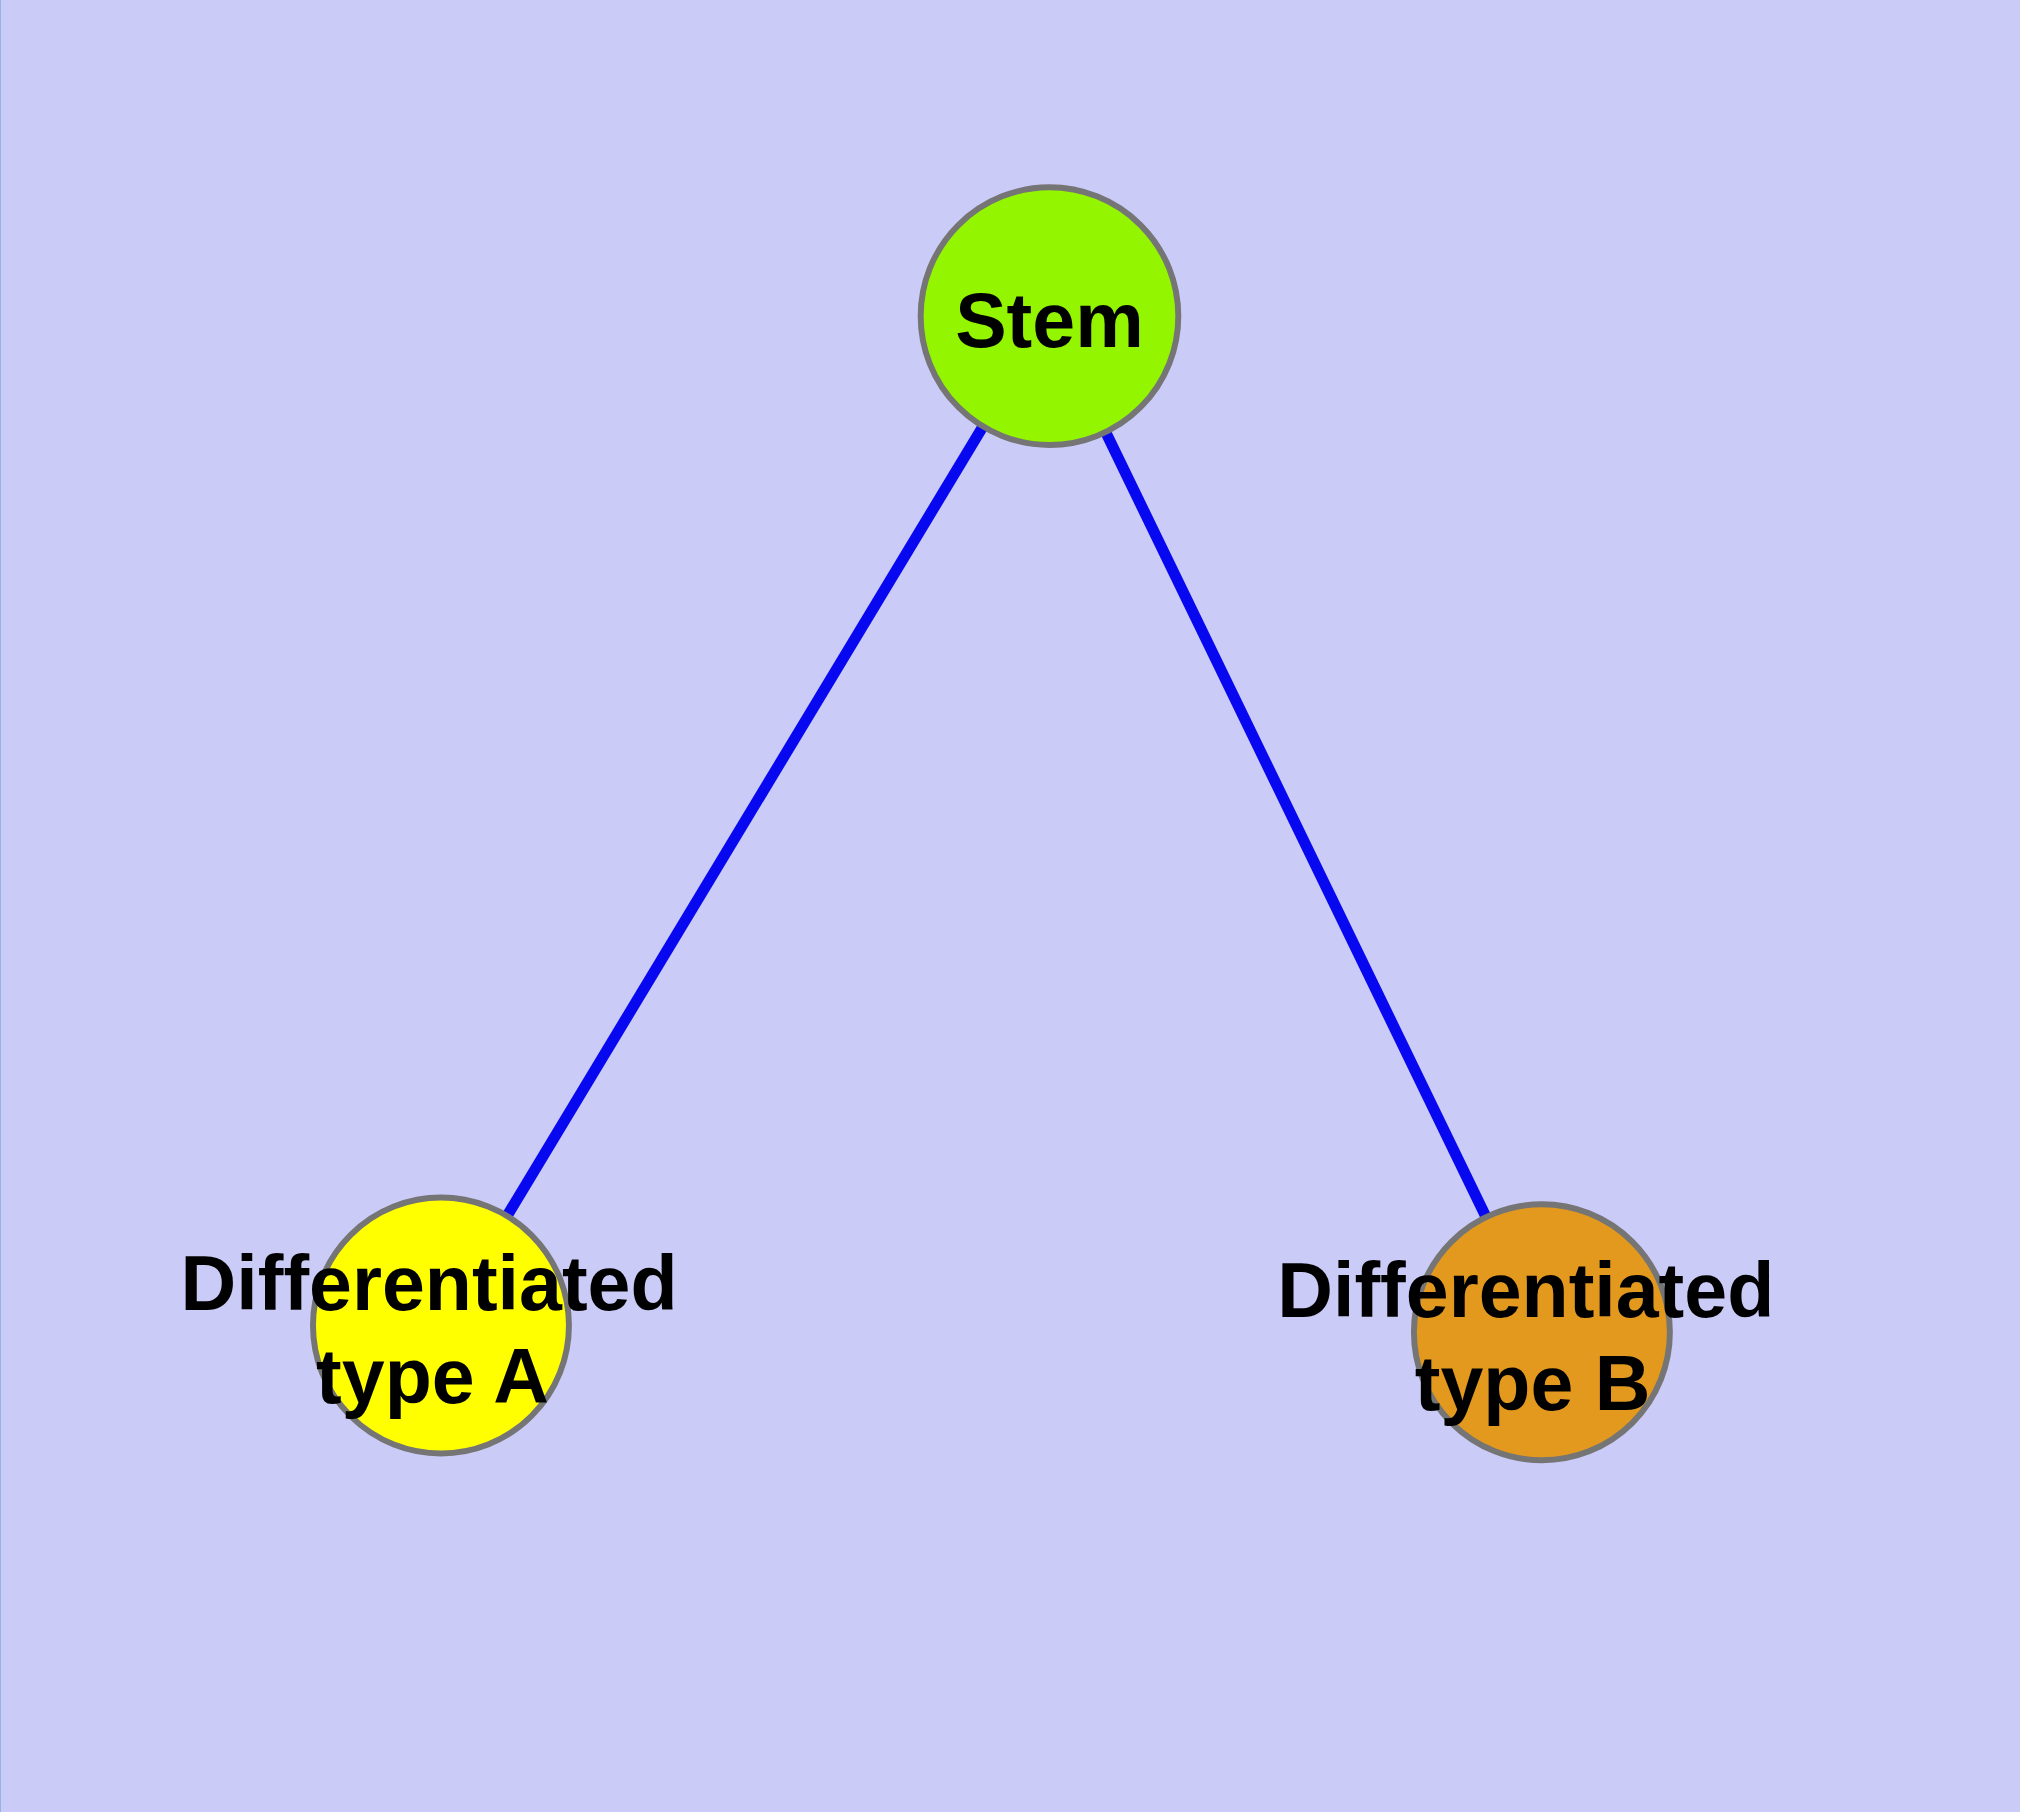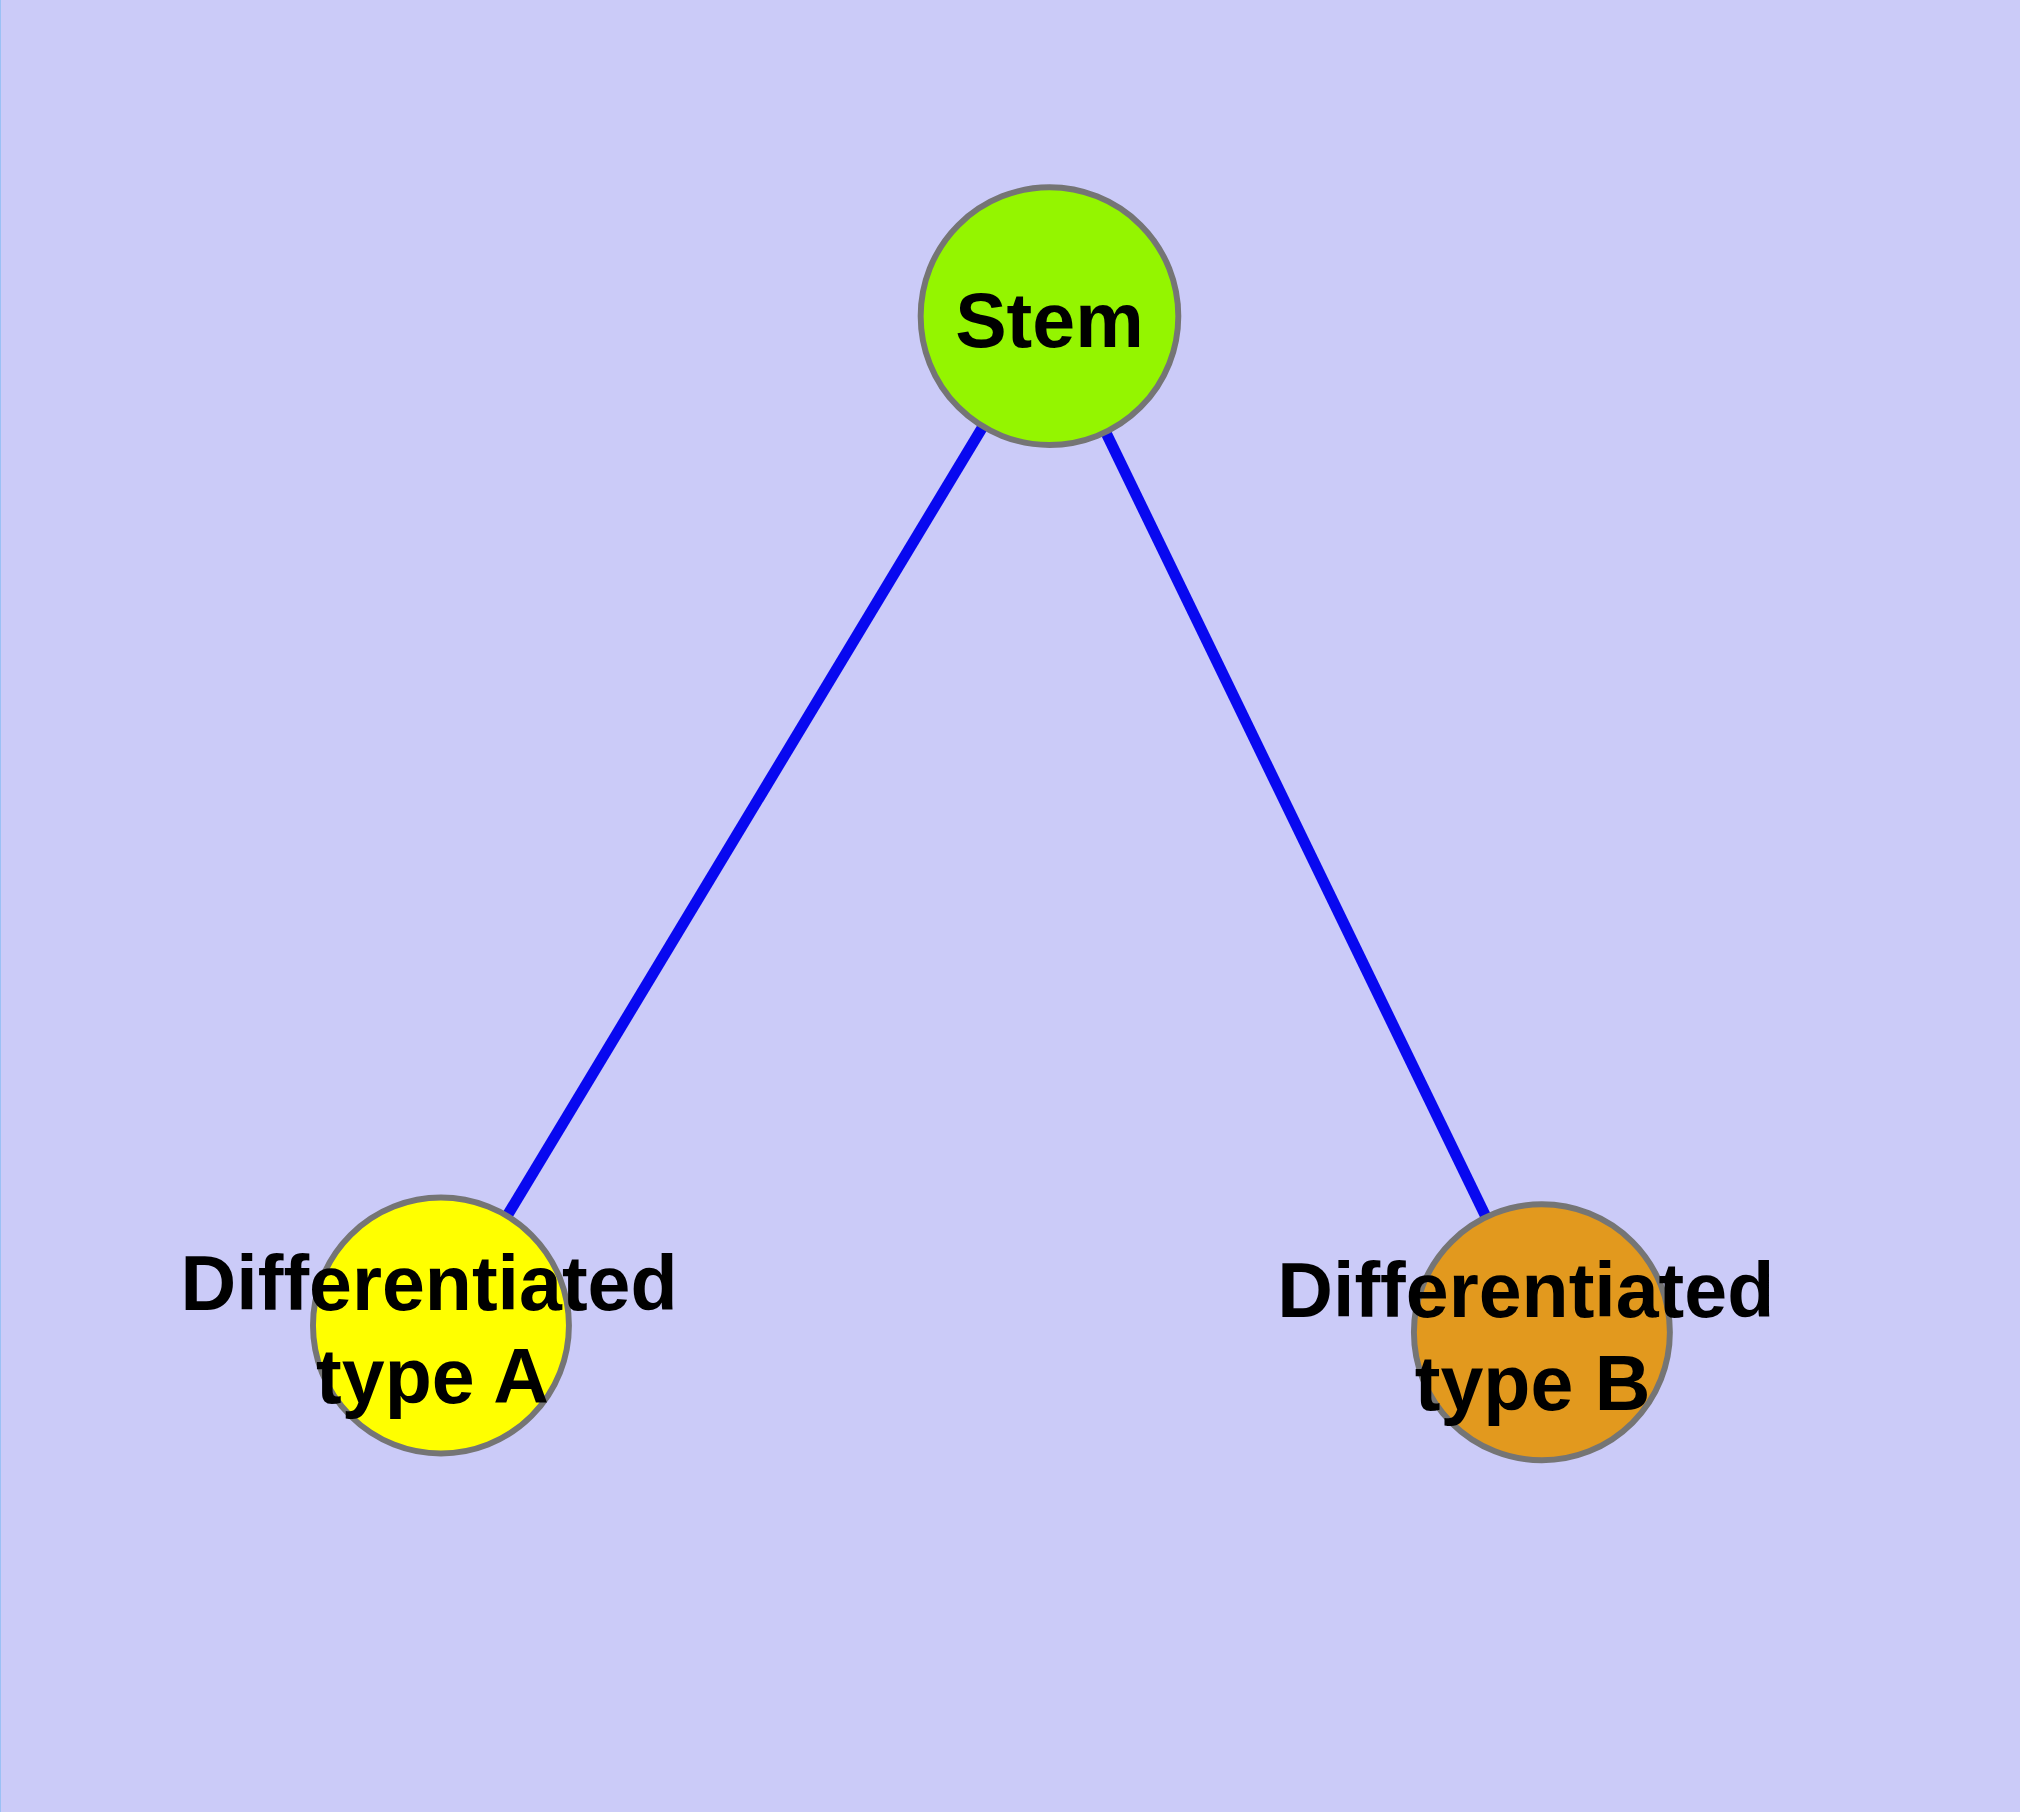--- a/index.html
+++ b/index.html
@@ -4,21 +4,21 @@
 <style>
   html, body {
     margin: 0;
     padding: 0;
   }
   .canvas {
     position: relative;
     width: 2021px;
     height: 1812px;
     overflow: hidden;
-    background: #0ea5e9;
+    background: #0369a1;
   }
   svg.diagram {
     display: block;
     width: 2021px;
     height: 1812px;
   }
   .edge {
     stroke-width: 13;
     stroke-linecap: butt;
     fill: none;

